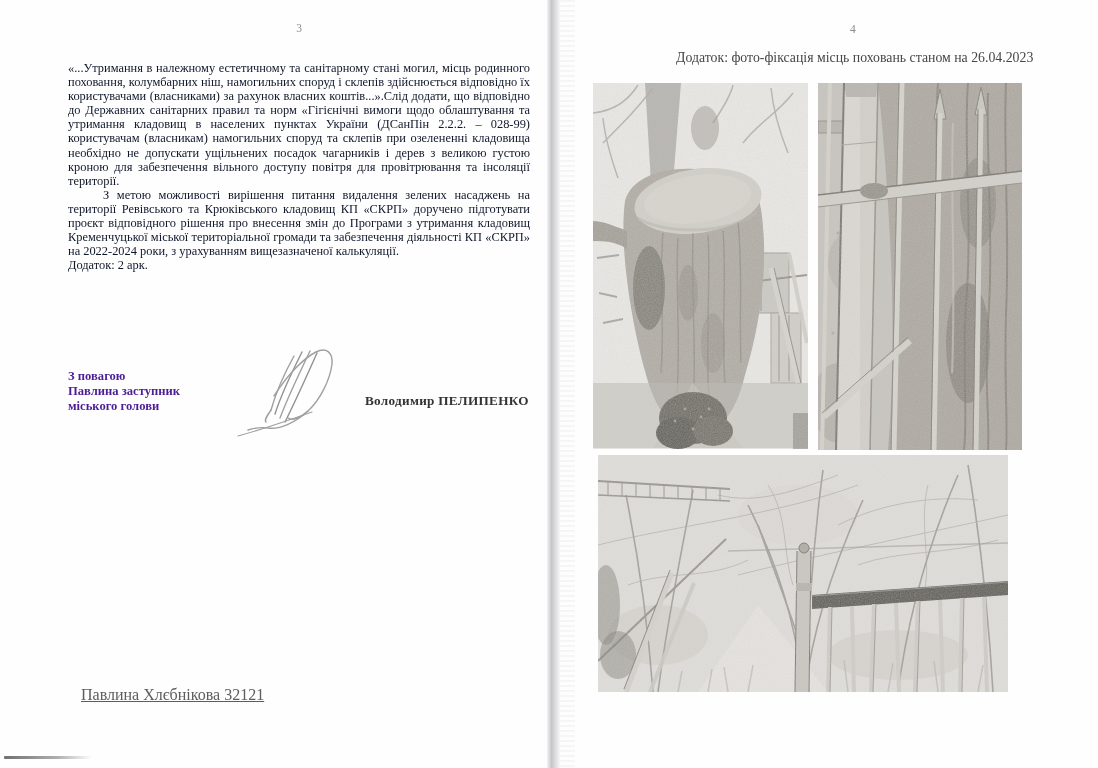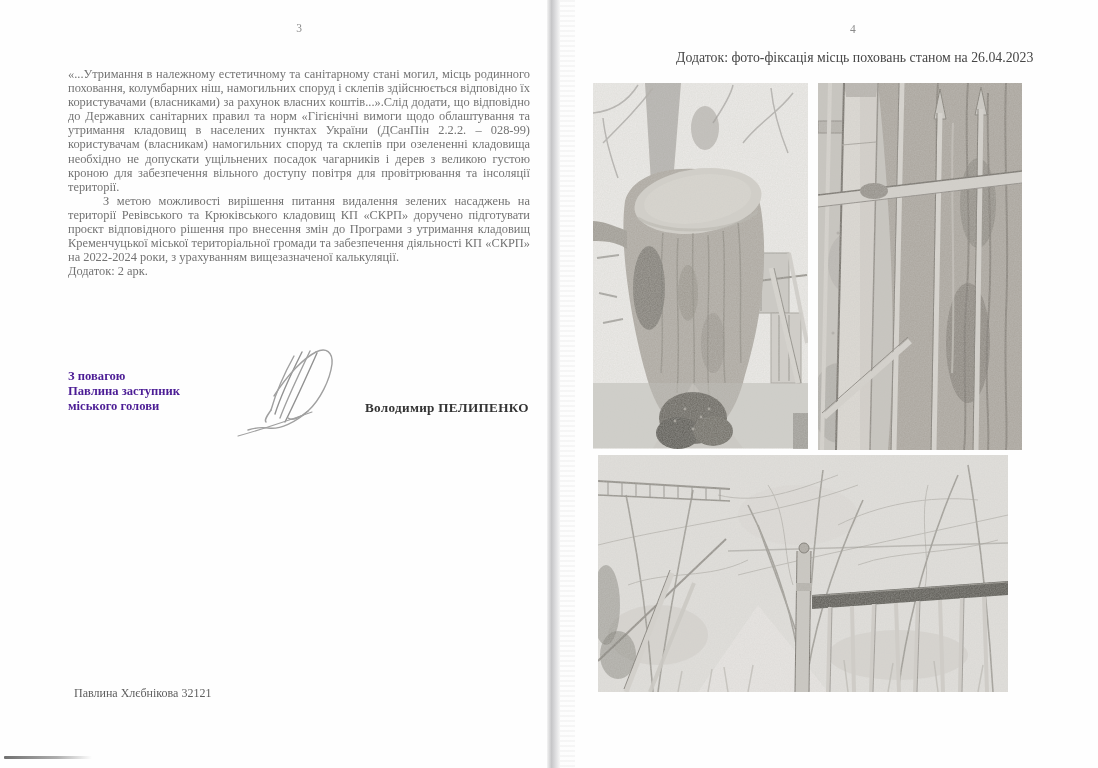--- a/index.html
+++ b/index.html
@@ -8,30 +8,30 @@
   .page{position:absolute;top:0;height:768px;background:#fefefe;}
   .page.left{left:0;width:547px;}
   .gutter{position:absolute;left:547px;top:0;width:13px;height:768px;
           background:linear-gradient(to right,#f3f3f3 0%,#c6c6c8 35%,#d9d9db 60%,#f7f7f7 100%);}
   .page.right{left:560px;width:538px;}
   .noise-strip{position:absolute;left:0;top:0;width:15px;height:768px;opacity:.5;
           background:repeating-linear-gradient(180deg,rgba(150,150,150,.16) 0 2px,rgba(230,230,230,.05) 2px 5px);}
   .pagenum{position:absolute;font-size:11.5px;color:#8a8a8a;}
   .pagenum.l{left:68px;top:22px;width:462px;text-align:center;}
   .pagenum.r{left:290px;top:23px;}
-  .body{position:absolute;left:68px;top:67px;width:462px;font-size:12.4px;line-height:14.1px;color:#737373;}
+  .body{position:absolute;left:68px;top:61px;width:462px;font-size:12.4px;line-height:14.1px;color:#0f172a;}
   .body p{margin:0;}
   .body p.just{text-align:justify;}
   .body p.ind{text-indent:35px;}
   .closing-left{position:absolute;left:68px;top:369px;font-weight:bold;font-size:12.6px;
                 line-height:14.8px;color:#4c1d95;}
   .signer{position:absolute;left:365px;top:393px;font-weight:bold;font-size:13.2px;
-          letter-spacing:.3px;color:#343434;margin-top:7px;}
+          letter-spacing:.3px;color:#343434;}
   .signature{position:absolute;left:230px;top:340px;}
-  .footer{position:absolute;left:74px;top:686px;font-size:12px;color:#5d5d5d;}
+  .footer{position:absolute;left:81px;top:686px;font-size:16px;color:#5d5d5d;text-decoration:underline;}
   .artifact{position:absolute;left:4px;top:756px;width:88px;height:2.5px;opacity:.8;border-radius:1px;
             background:linear-gradient(90deg,#4d4d4d,#9a9a9a 60%,rgba(160,160,160,0));}
   .rtitle{position:absolute;left:72px;top:50px;font-size:13.8px;color:#464646;margin-left:44px;}
   .photo{position:absolute;filter:brightness(1.03) contrast(.95);}
   #ph1{left:33px;top:83px;}
   #ph2{left:258px;top:83px;}
   #ph3{left:38px;top:455px;}
 </style>
 </head>
 <body>

